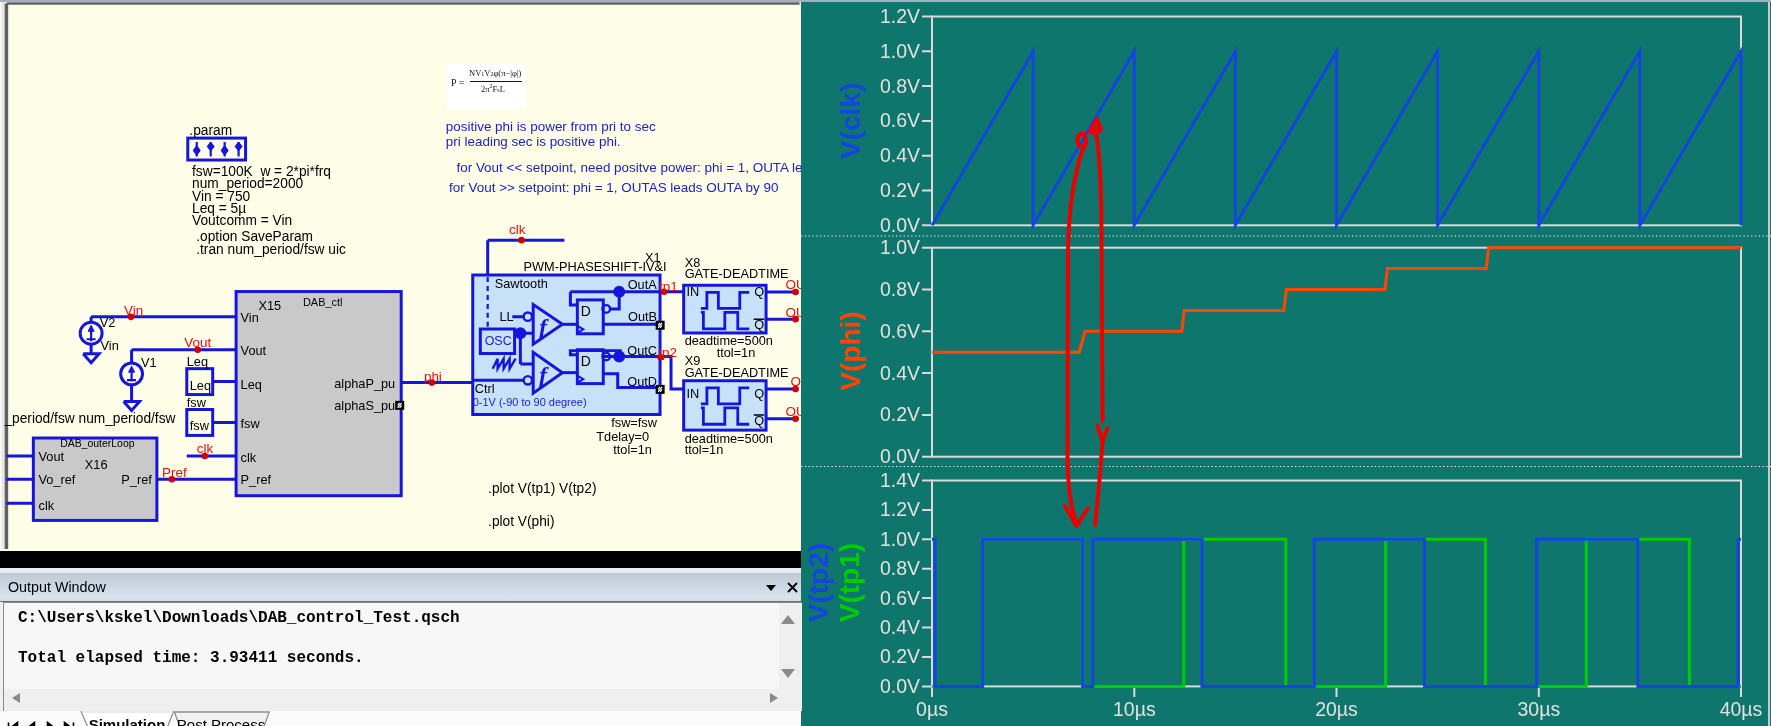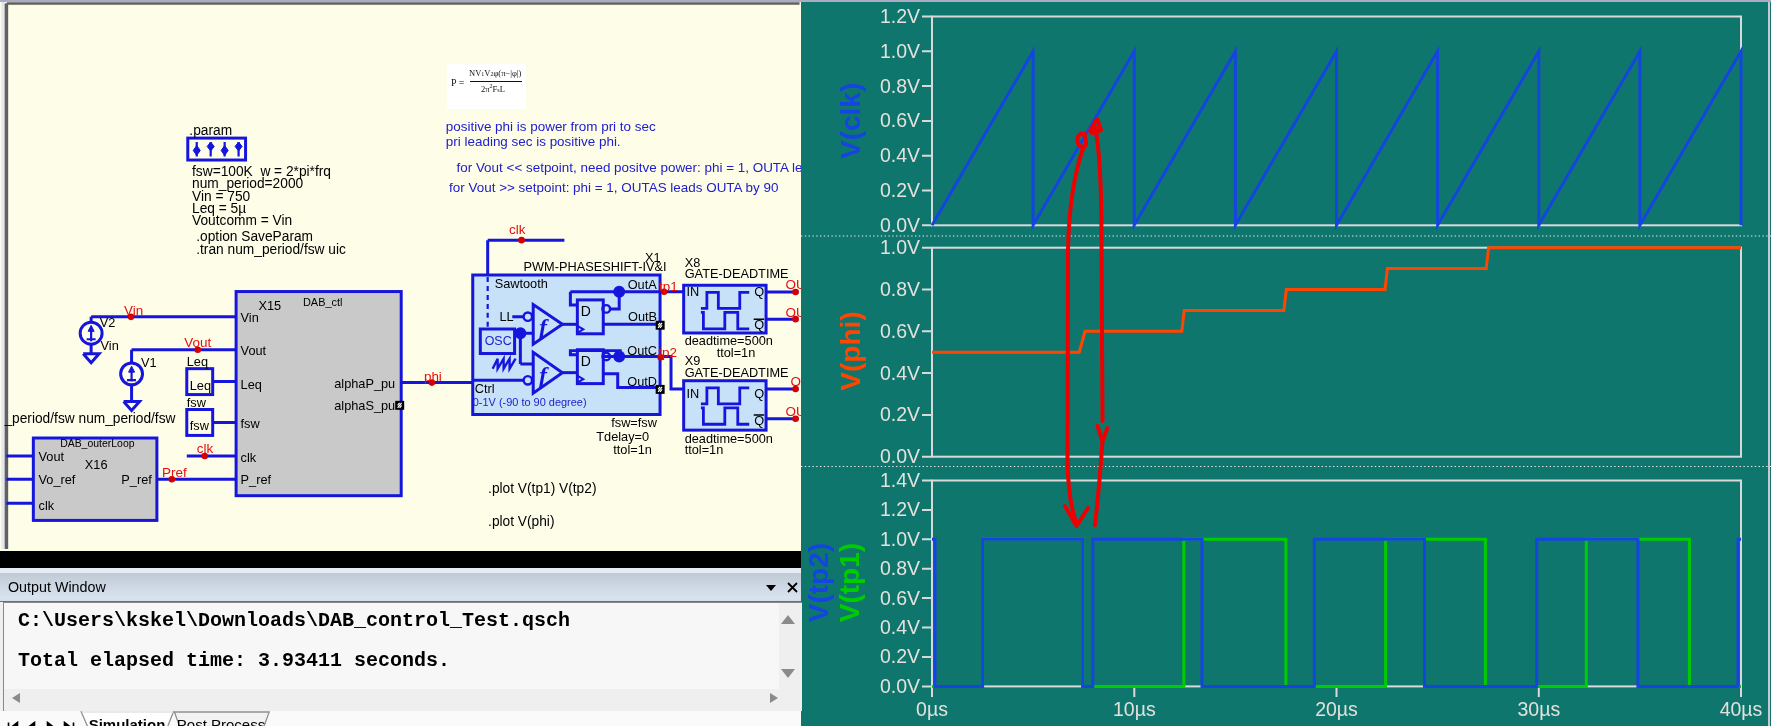--- a/index.html
+++ b/index.html
@@ -319,21 +319,21 @@
    background:linear-gradient(#bfcad5,#d9e3ef 88%,#d4deeb);border-bottom:1.5px solid #6f6f6f;">
   <div class="abs" style="left:8px;top:6px;font-size:14.3px;color:#000;">Output Window</div>
   <svg class="abs" style="left:764px;top:8px" width="40" height="14">
    <path d="M2,4 L12,4 L7,10 Z" fill="#000"></path>
    <path d="M24,2 L33,11 M33,2 L24,11" stroke="#000" stroke-width="1.8" fill="none"></path>
   </svg>
  </div>
 
  <div class="abs" style="left:3px;top:34px;width:798px;height:108px;background:#f7f7f7;
    border-top:1.5px solid #888;border-left:1.5px solid #888;
-   font-family:'Liberation Mono',monospace;font-weight:bold;font-size:20px;color:#000;">
+   font-family:'Liberation Mono',monospace;font-weight:bold;font-size:16px;color:#000;">
   <div class="abs" style="left:14px;top:6px;white-space:pre;">C:\Users\kskel\Downloads\DAB_control_Test.qsch</div>
   <div class="abs" style="left:14px;top:45.5px;white-space:pre;">Total elapsed time: 3.93411 seconds.</div>
   <div class="abs" style="left:775px;top:0;width:23px;height:86px;background:#efefef;"></div>
   <div class="abs" style="left:0;top:86px;width:798px;height:22px;background:#efefef;"></div>
 
   <svg class="abs" style="left:775px;top:10px" width="18" height="14">
           <path d="M9,2 L16,11 L2,11 Z" fill="#8a8a8a"></path>
         </svg>
   <svg class="abs" style="left:775px;top:63px" width="18" height="14">
           <path d="M2,3 L16,3 L9,12 Z" fill="#8a8a8a"></path>

